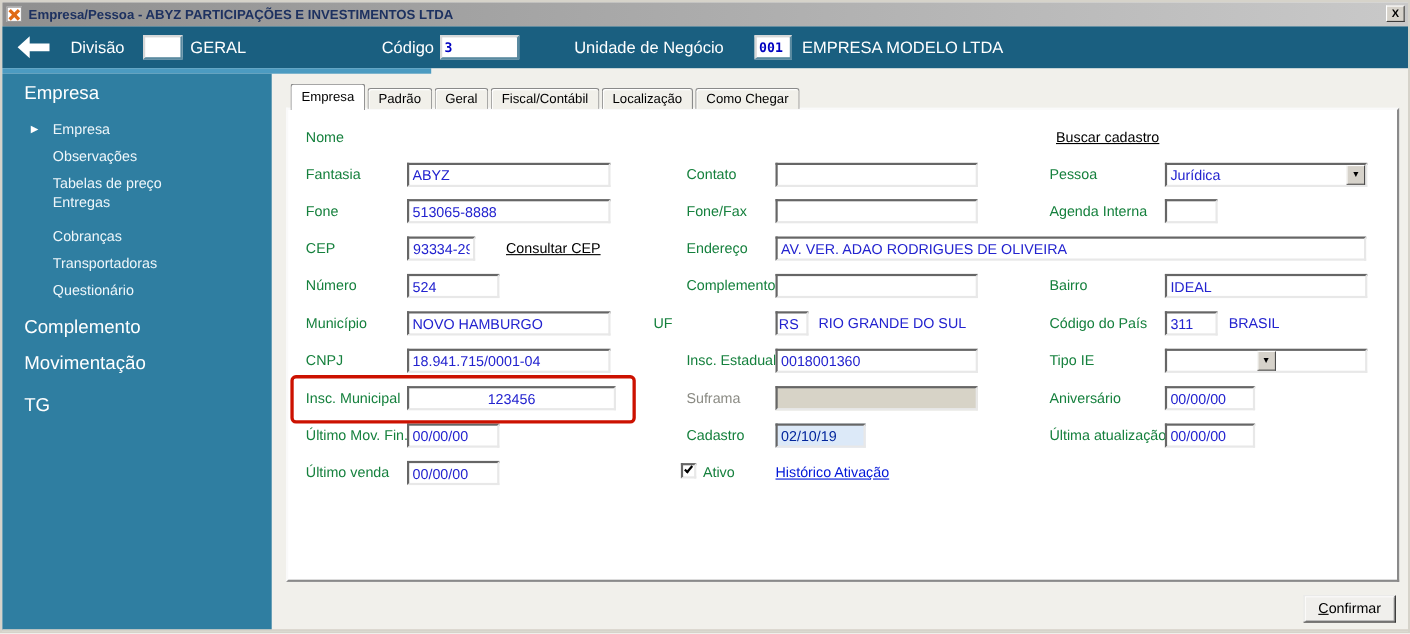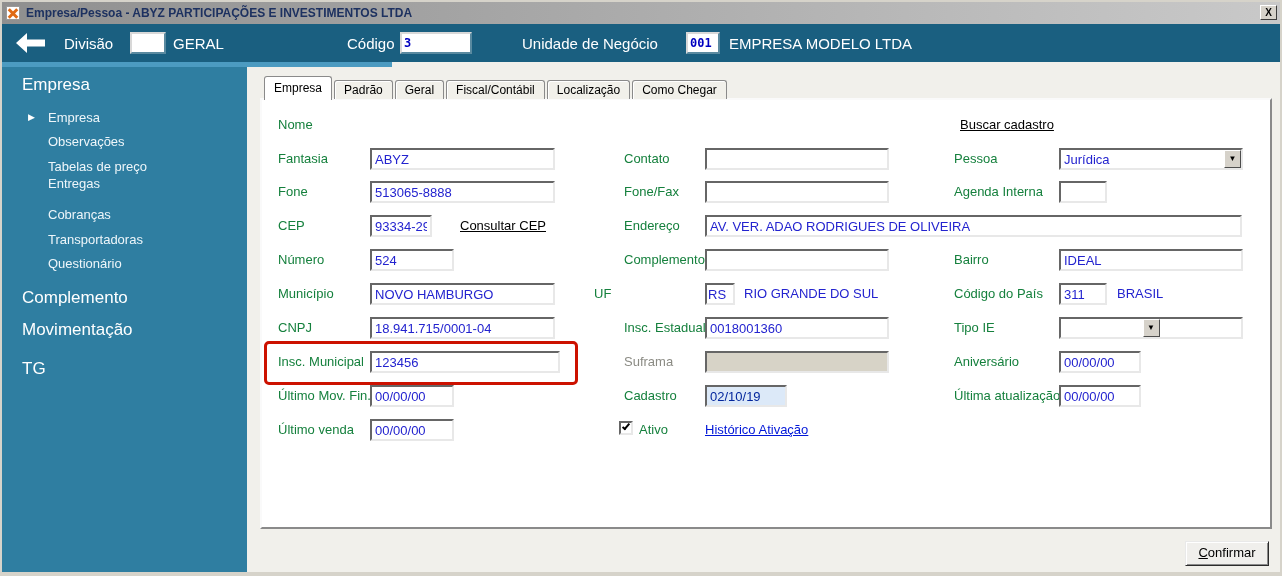--- a/index.html
+++ b/index.html
@@ -211,21 +211,21 @@
   <input class="inp" style="left: 368px; top: 315px; width: 185px;" value="18.941.715/0001-04">
   <div class="lbl" style="left:622px; top:318px;">Insc. Estadual</div>
   <input class="inp" style="left: 703px; top: 315px; width: 184px;" value="0018001360">
   <div class="lbl" style="left:952px; top:318px;">Tipo IE</div>
   <div class="combo" style="left:1057px; top:315px; width:184px;flex-direction:column;">
     <span class="combo-text">Contribuinte</span>
     <span class="combo-btn">▼</span>
   </div>
 
   <div class="lbl" style="left:276px; top:352px;">Insc. Municipal</div>
-  <input class="inp" style="left: 368px; top: 349px; width: 190px;" value="123456">
+  <input class="inp" style="left: 368px; top: 349px; width: 190px; text-align: center;" value="123456">
   <div class="highlight-box"></div>
   <div class="lbl dis" style="left:622px; top:352px;">Suframa</div>
   <input class="inp disbg" style="left: 703px; top: 349px; width: 184px;" disabled="" value="">
   <div class="lbl" style="left:952px; top:352px;">Aniversário</div>
   <input class="inp" style="left: 1057px; top: 349px; width: 82px;" value="00/00/00">
 
   <div class="lbl" style="left:276px; top:386px;">Último Mov. Fin.</div>
   <input class="inp" style="left: 368px; top: 383px; width: 84px;" value="00/00/00">
   <div class="lbl" style="left:622px; top:386px;">Cadastro</div>
   <input class="inp datebg" style="left: 703px; top: 383px; width: 82px;" value="02/10/19">

